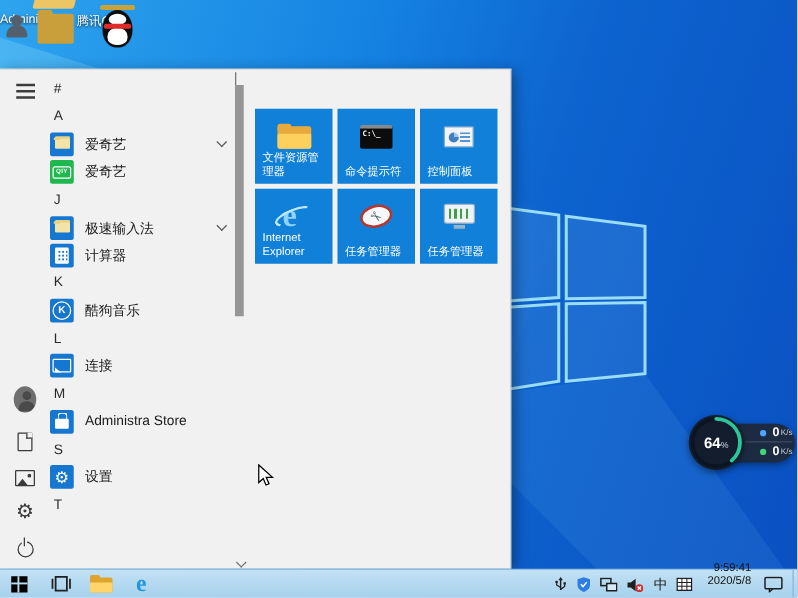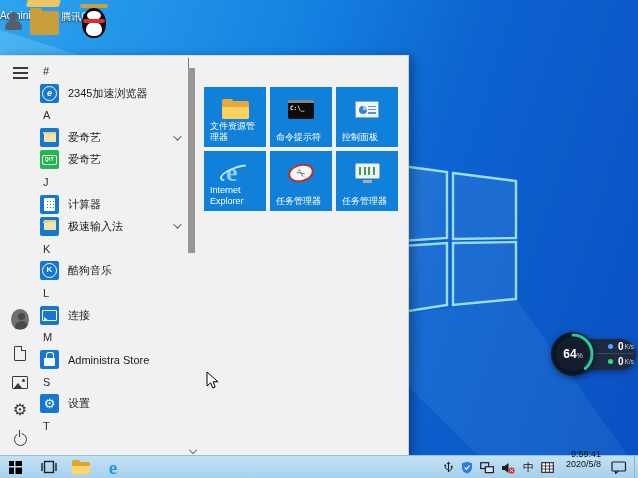--- a/index.html
+++ b/index.html
@@ -221,47 +221,43 @@
         </span>
       <span class="rail-btn" style="top:374px;">
           <span class="pow-ic"></span>
         </span>
     </div>
 
     <div class="app-list">
       <div class="sm-row sec">
           <span class="sec-l">#</span>
         </div>
-      <div class="sm-row app">
-        <span class="ic i-ering"></span>
-        <span class="albl">2345加速浏览器</span>
-      </div>
       <div class="sm-row sec">
           <span class="sec-l">A</span>
         </div>
       <div class="sm-row app">
         <span class="ic i-folder"></span>
         <span class="albl">爱奇艺</span>
         <span class="chev"></span>
       </div>
       <div class="sm-row app">
         <span class="ic i-iqiyi"></span>
         <span class="albl">爱奇艺</span>
       </div>
       <div class="sm-row sec">
           <span class="sec-l">J</span>
         </div>
       <div class="sm-row app">
-        <span class="ic i-calc"></span>
-        <span class="albl">计算器</span>
-      </div>
-      <div class="sm-row app">
         <span class="ic i-folder"></span>
         <span class="albl">极速输入法</span>
         <span class="chev"></span>
+      </div>
+      <div class="sm-row app">
+        <span class="ic i-calc"></span>
+        <span class="albl">计算器</span>
       </div>
       <div class="sm-row sec">
           <span class="sec-l">K</span>
         </div>
       <div class="sm-row app">
         <span class="ic i-kugou"></span>
         <span class="albl">酷狗音乐</span>
       </div>
       <div class="sm-row sec">
           <span class="sec-l">L</span>

